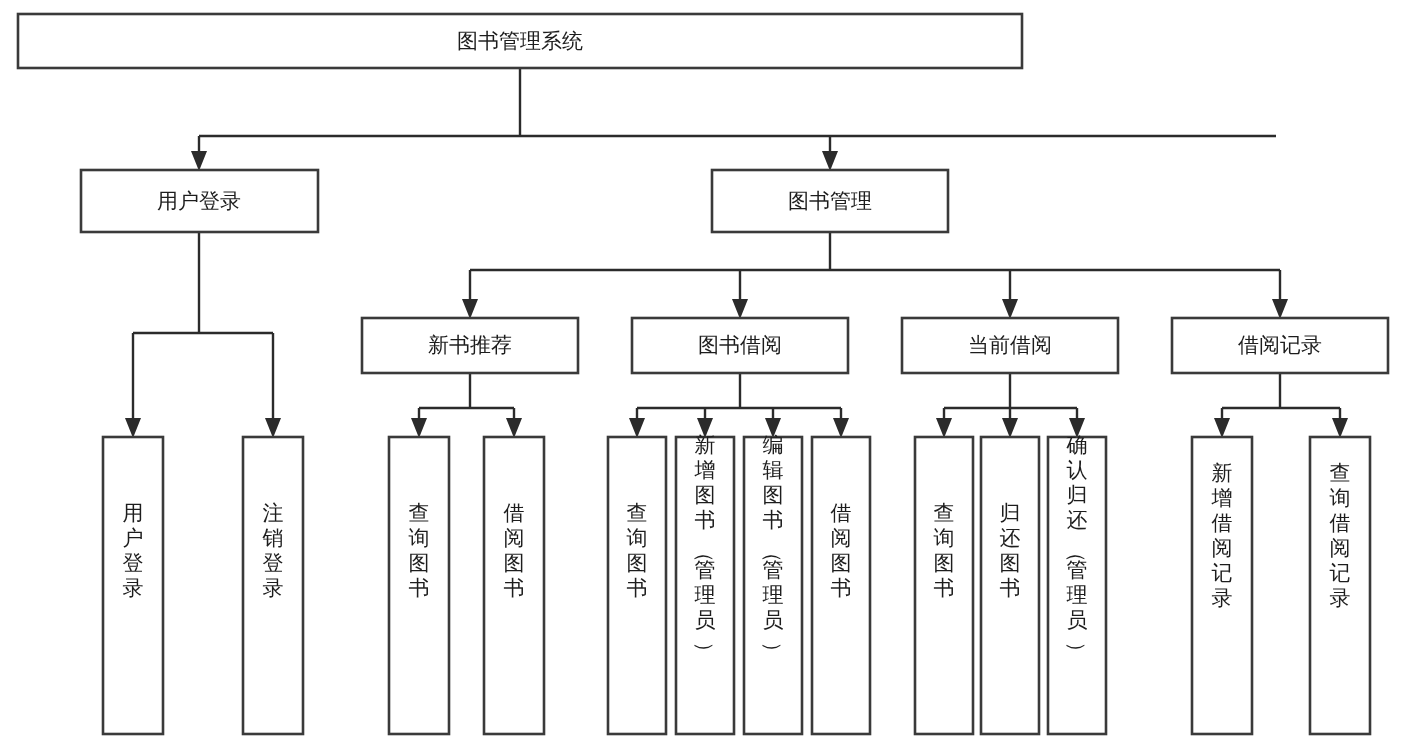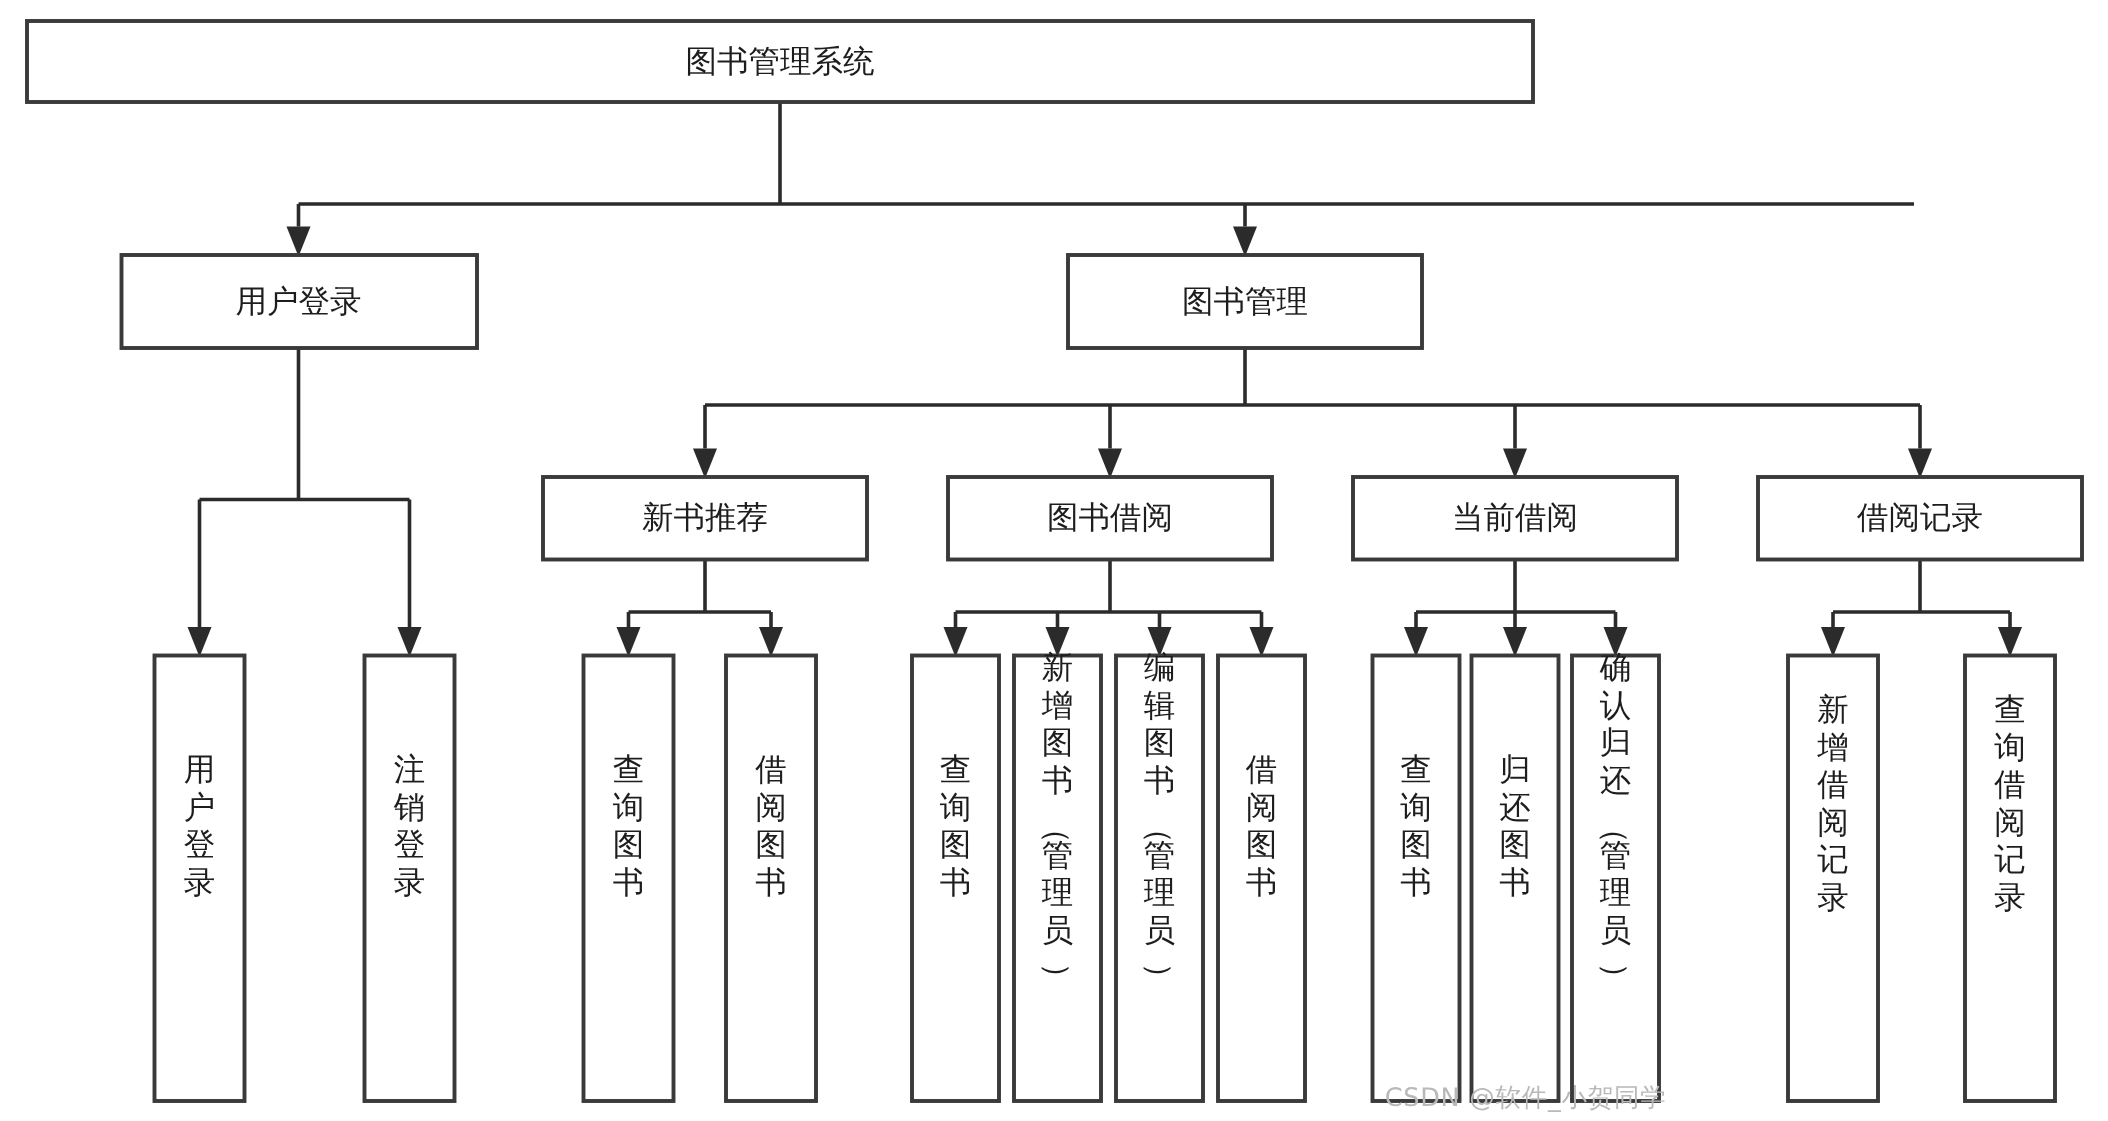--- a/index.html
+++ b/index.html
@@ -247,15 +247,14 @@
       <rect class="node-box" x="1192" y="437" width="60" height="297"></rect>
       <text class="node-label-v" x="1222" y="480"><tspan x="1222" y="480">新</tspan><tspan x="1222" y="505">增</tspan><tspan x="1222" y="530">借</tspan><tspan x="1222" y="555">阅</tspan><tspan x="1222" y="580">记</tspan><tspan x="1222" y="605">录</tspan></text>
     </g>
     <g>
       <rect class="node-box" x="1310" y="437" width="60" height="297"></rect>
       <text class="node-label-v" x="1340" y="480"><tspan x="1340" y="480">查</tspan><tspan x="1340" y="505">询</tspan><tspan x="1340" y="530">借</tspan><tspan x="1340" y="555">阅</tspan><tspan x="1340" y="580">记</tspan><tspan x="1340" y="605">录</tspan></text>
     </g>
 
   </svg>
 
-  <div class="watermark">CSDN @软件_小贺同学</div>
 
 </div>
 
 </body></html>

